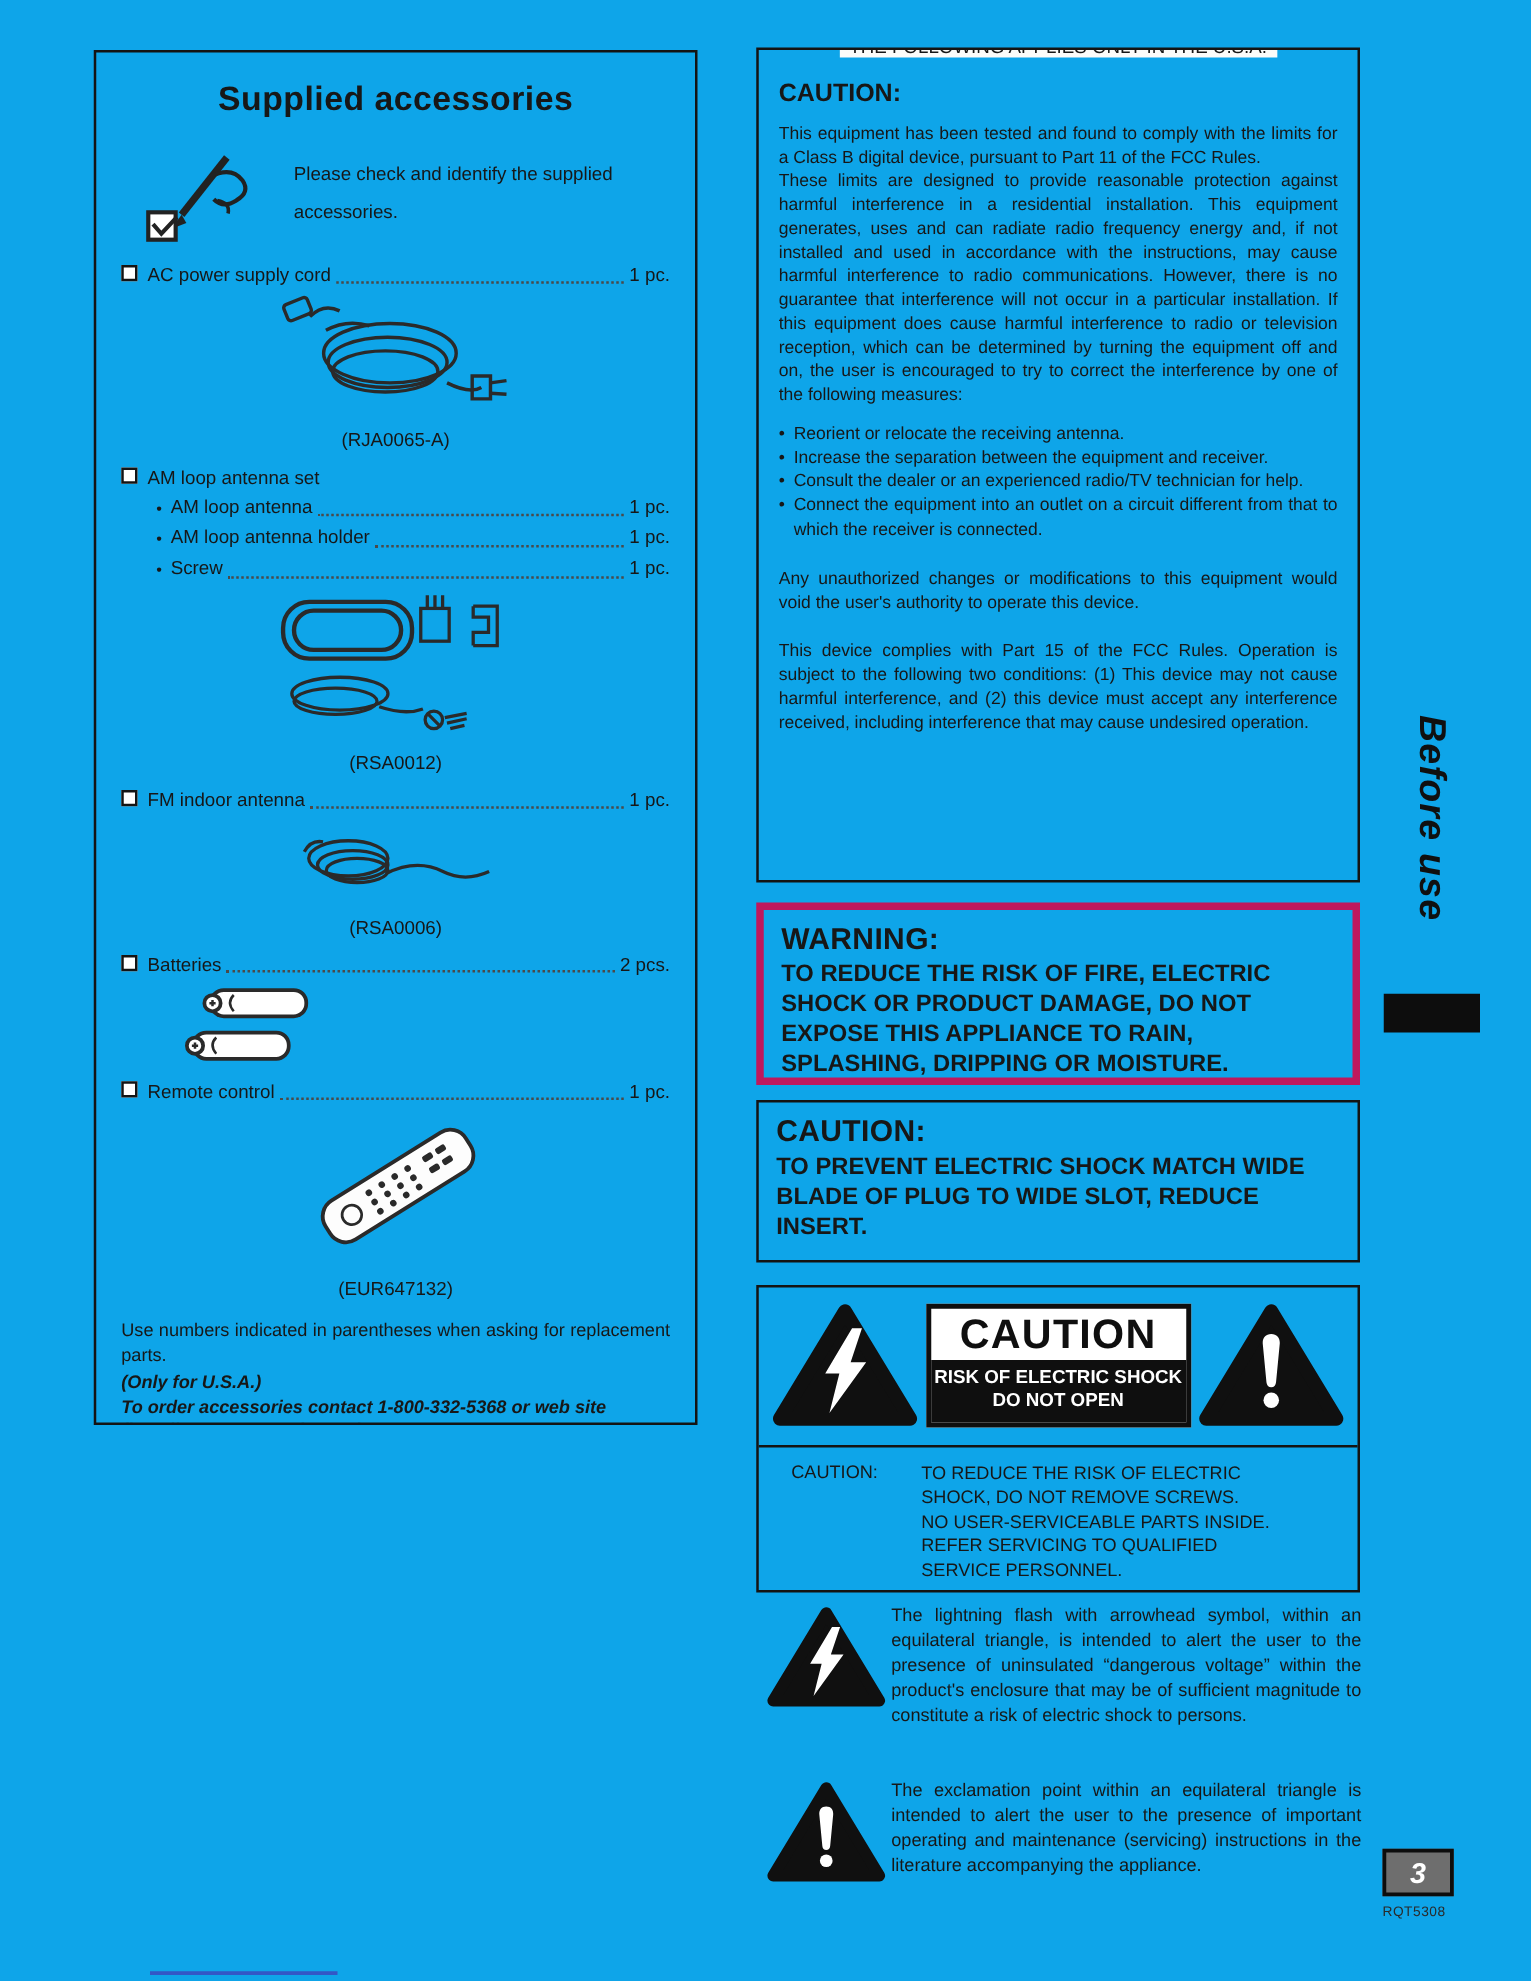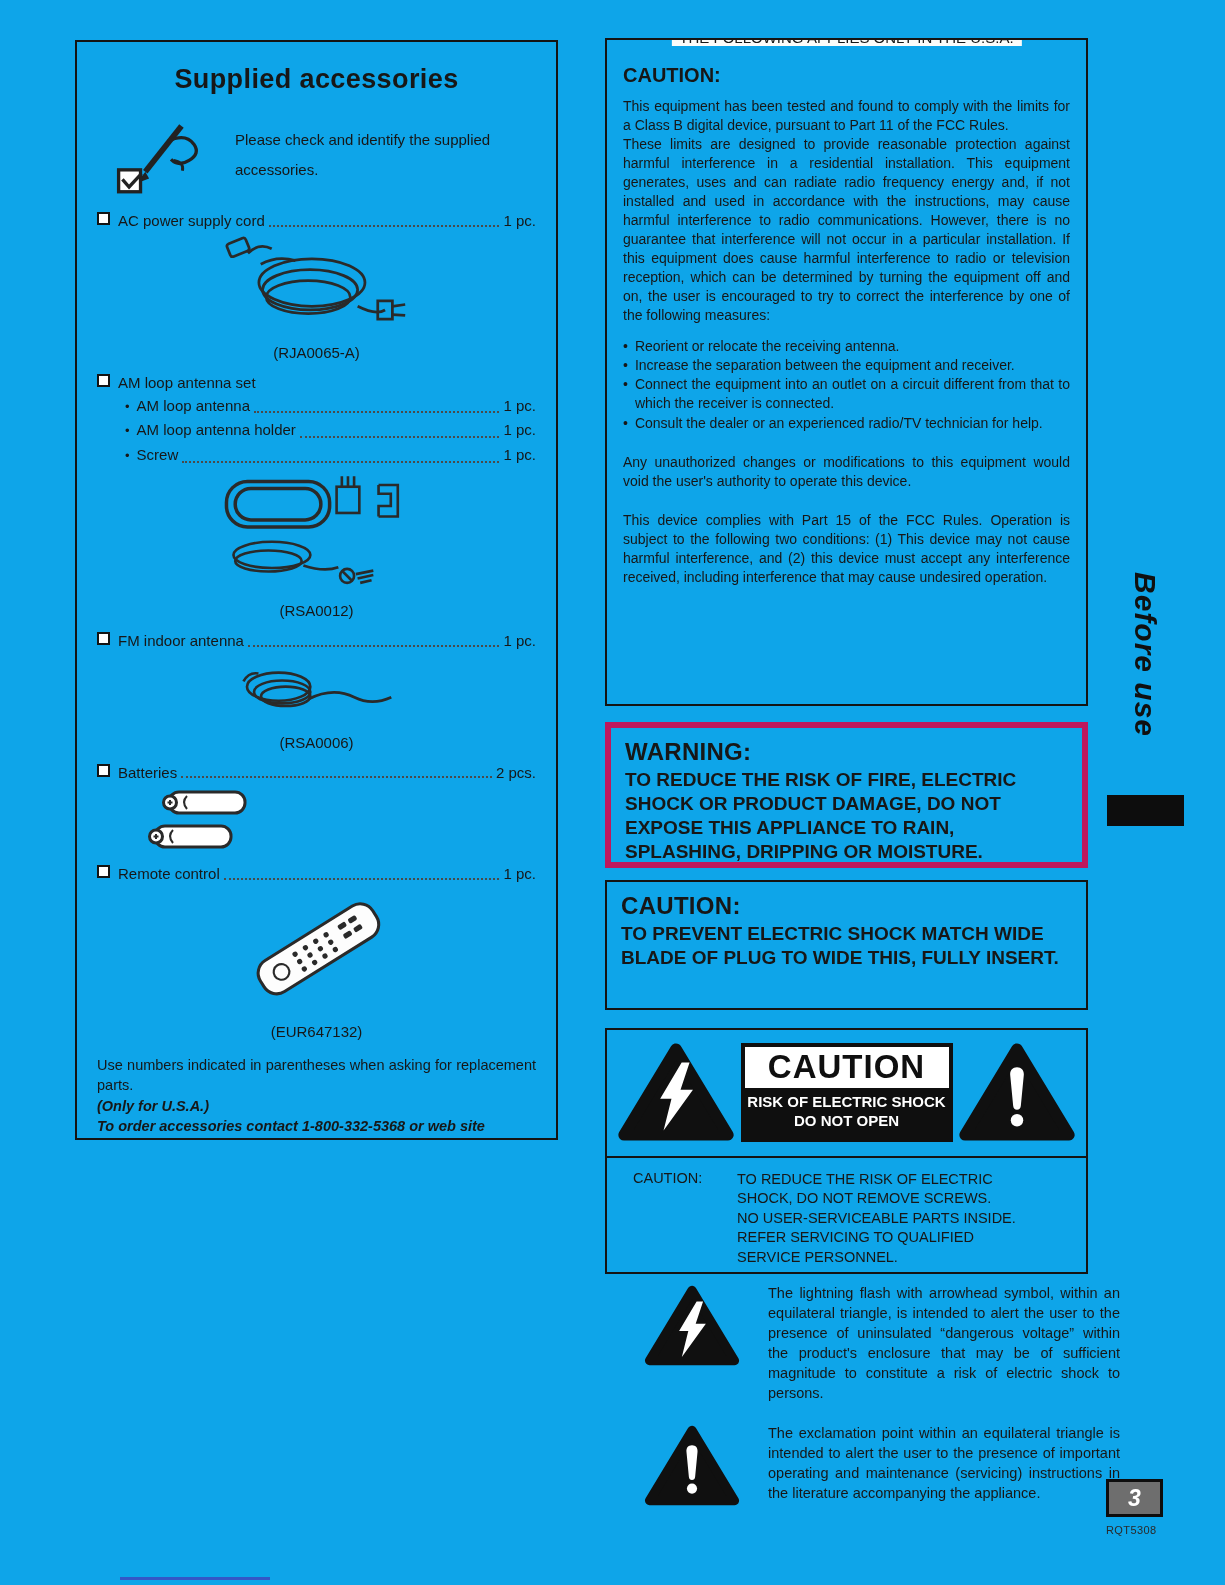--- a/index.html
+++ b/index.html
@@ -67,21 +67,21 @@
   .hz-graphics { display:flex; align-items:center; justify-content:space-between;
     padding:10px 10px 12px; border-bottom:2px solid #141414; }
   .hz-center { border:4px solid #0f0f0f; width:212px; background:#fff; }
   .hz-caution { font-size:33px; font-weight:bold; text-align:center; letter-spacing:1px; padding:1px 0 2px; color:#0f0f0f; }
   .hz-black { background:#0f0f0f; color:#fff; text-align:center; font-weight:bold;
     font-size:15px; line-height:1.3; padding:4px 2px 7px; }
   .hz-text-row { display:flex; padding:12px 10px 10px 26px; }
   .hz-label { width:104px; flex:none; font-size:14.5px; }
   .hz-text { width:300px; font-size:14.5px; line-height:1.34; white-space:pre-line; }
 
-  .sym-note { position:absolute; left:644px; width:476px; display:flex; gap:28px; align-items:flex-start; }
+  .sym-note { position:absolute; left:613px; width:476px; display:flex; gap:4px; align-items:flex-start; }
   .sym-note.n1 { top:1283px; }
   .sym-note.n2 { top:1423px; }
   .sym-note .txt { font-size:14.5px; text-align:justify; line-height:1.38; flex:1; }
 
   
   .side-label {
     position:absolute; left:1128px; top:572px;
     writing-mode:vertical-rl; font-size:30px; font-weight:bold; font-style:italic;
     letter-spacing:1px; color:#101010;
   }
@@ -276,38 +276,38 @@
     <p class="fcc-p">This equipment has been tested and found to comply with the limits for a Class B digital device, pursuant to Part 11 of the FCC Rules.</p>
     <p class="fcc-p">These limits are designed to provide reasonable protection against harmful interference in a residential installation. This equipment generates, uses and can radiate radio frequency energy and, if not installed and used in accordance with the instructions, may cause harmful interference to radio communications. However, there is no guarantee that interference will not occur in a particular installation. If this equipment does cause harmful interference to radio or television reception, which can be determined by turning the equipment off and on, the user is encouraged to try to correct the interference by one of the following measures:</p>
     <div class="fcc-bullets">
       <div class="fcc-bullet">
           <span>Reorient or relocate the receiving antenna.</span>
         </div>
       <div class="fcc-bullet">
           <span>Increase the separation between the equipment and receiver.</span>
         </div>
       <div class="fcc-bullet">
+          <span>Consult the dealer or an experienced radio/TV technician for help.</span>
+        </div>
+      <div class="fcc-bullet">
           <span>Connect the equipment into an outlet on a circuit different from that to which the receiver is connected.</span>
-        </div>
-      <div class="fcc-bullet">
-          <span>Consult the dealer or an experienced radio/TV technician for help.</span>
         </div>
     </div>
     <p class="fcc-p gap20">Any unauthorized changes or modifications to this equipment would void the user's authority to operate this device.</p>
     <p class="fcc-p gap20">This device complies with Part 15 of the FCC Rules. Operation is subject to the following two conditions: (1) This device may not cause harmful interference, and (2) this device must accept any interference received, including interference that may cause undesired operation.</p>
   </section>
 
   <section class="warn-box">
     <h2 class="warn-heading">WARNING:</h2>
     <p class="warn-body">TO REDUCE THE RISK OF FIRE, ELECTRIC SHOCK OR PRODUCT DAMAGE, DO NOT EXPOSE THIS APPLIANCE TO RAIN, SPLASHING, DRIPPING OR MOISTURE.</p>
   </section>
 
   <section class="caut-box">
     <h2 class="warn-heading">CAUTION:</h2>
-    <p class="warn-body">TO PREVENT ELECTRIC SHOCK MATCH WIDE BLADE OF PLUG TO WIDE THIS, FULLY INSERT.</p>
+    <p class="warn-body">TO PREVENT ELECTRIC SHOCK MATCH WIDE BLADE OF PLUG TO WIDE SLOT, REDUCE INSERT.</p>
   </section>
 
   <section class="hz-box">
     <div class="hz-graphics">
       <svg width="118" height="104" viewBox="0 0 104 92">
         <polygon points="52,8 98,84 6,84" fill="#101010" stroke="#101010" stroke-width="10" stroke-linejoin="round"></polygon>
         <path d="M57 20 L38 52 h10 l-7 28 l26 -36 h-11 l8 -24 z" fill="#fff"></path>
       </svg>
       <div class="hz-center">
         <div class="hz-caution">CAUTION</div>

